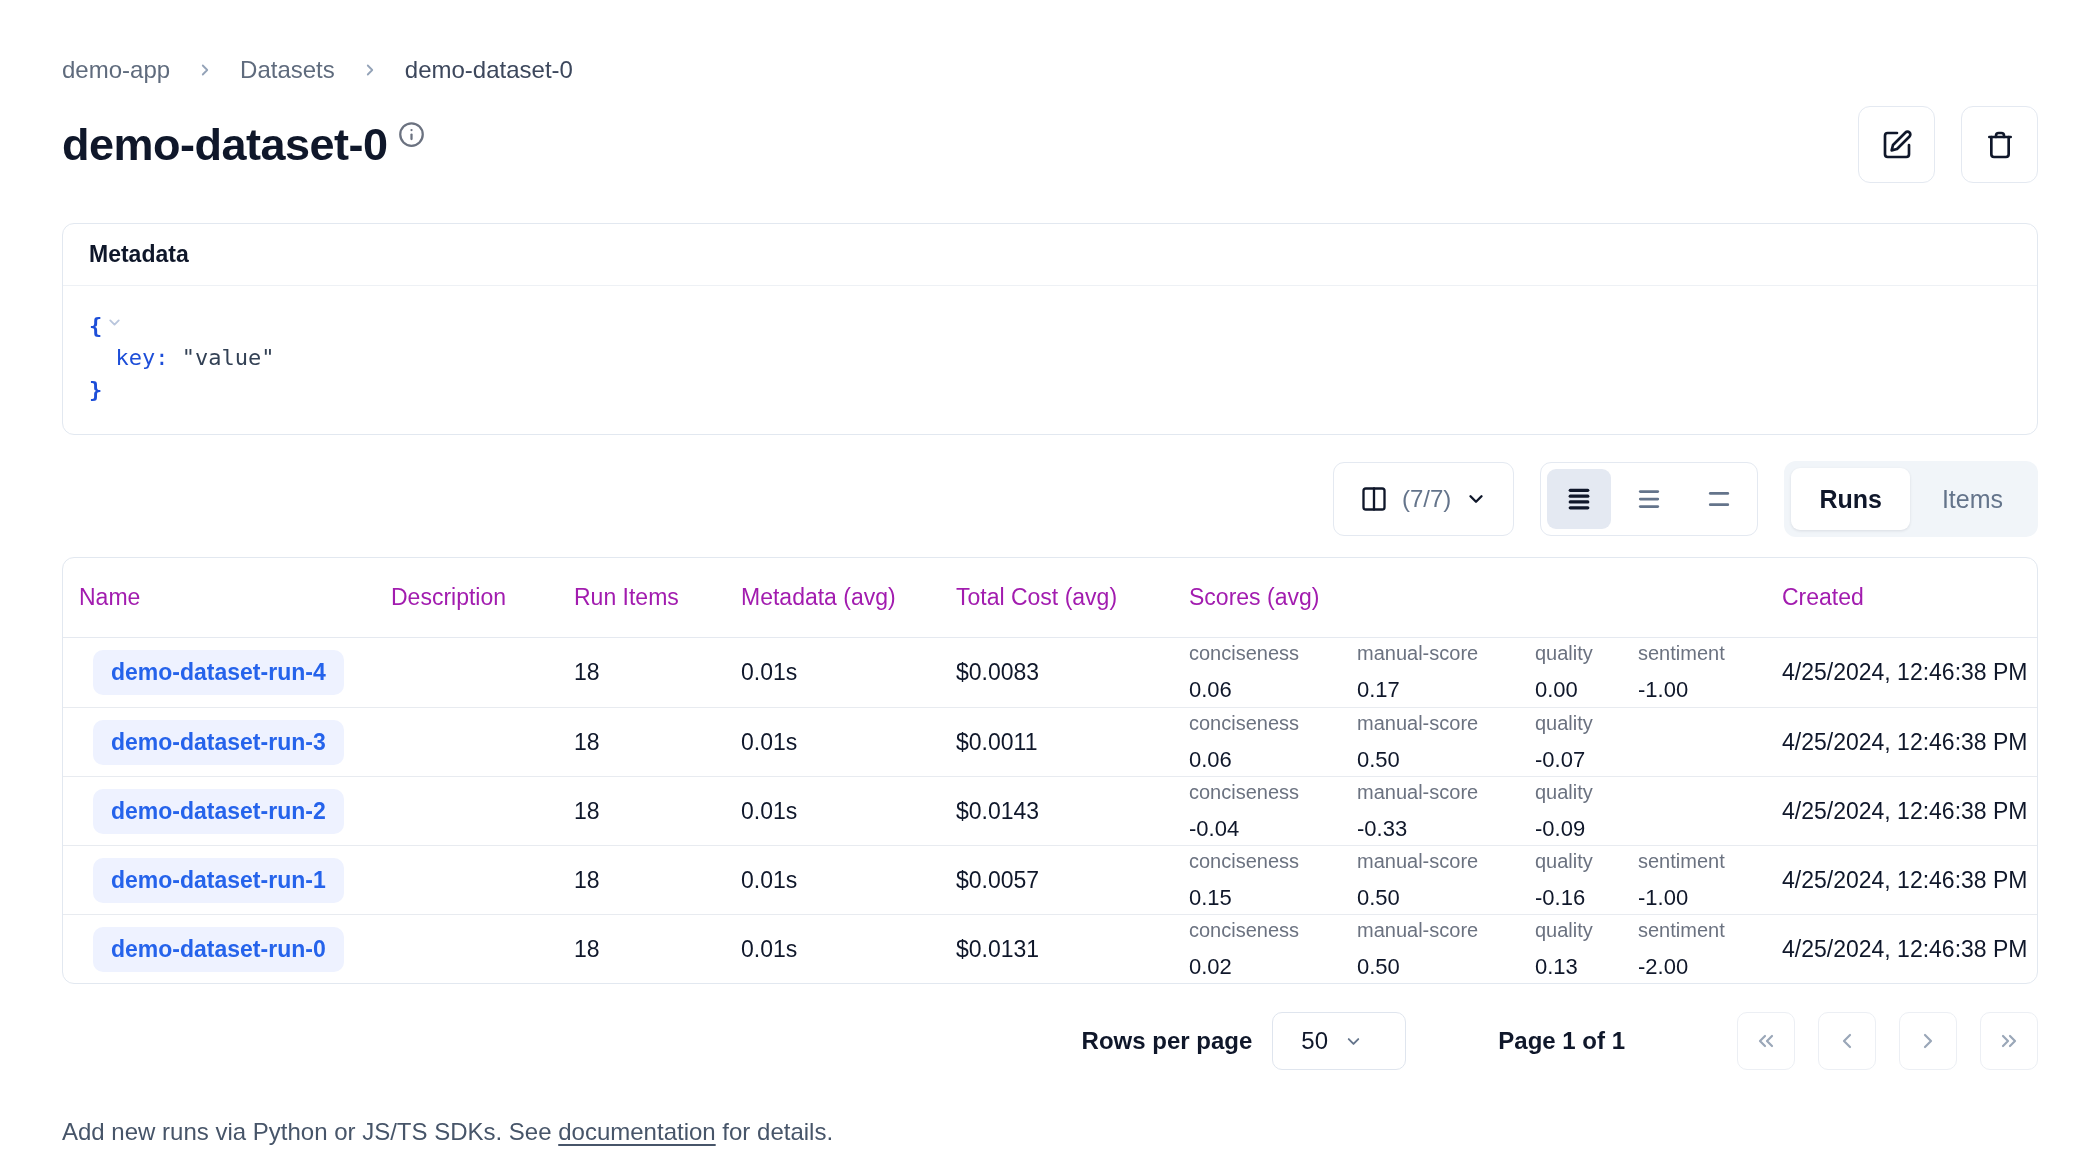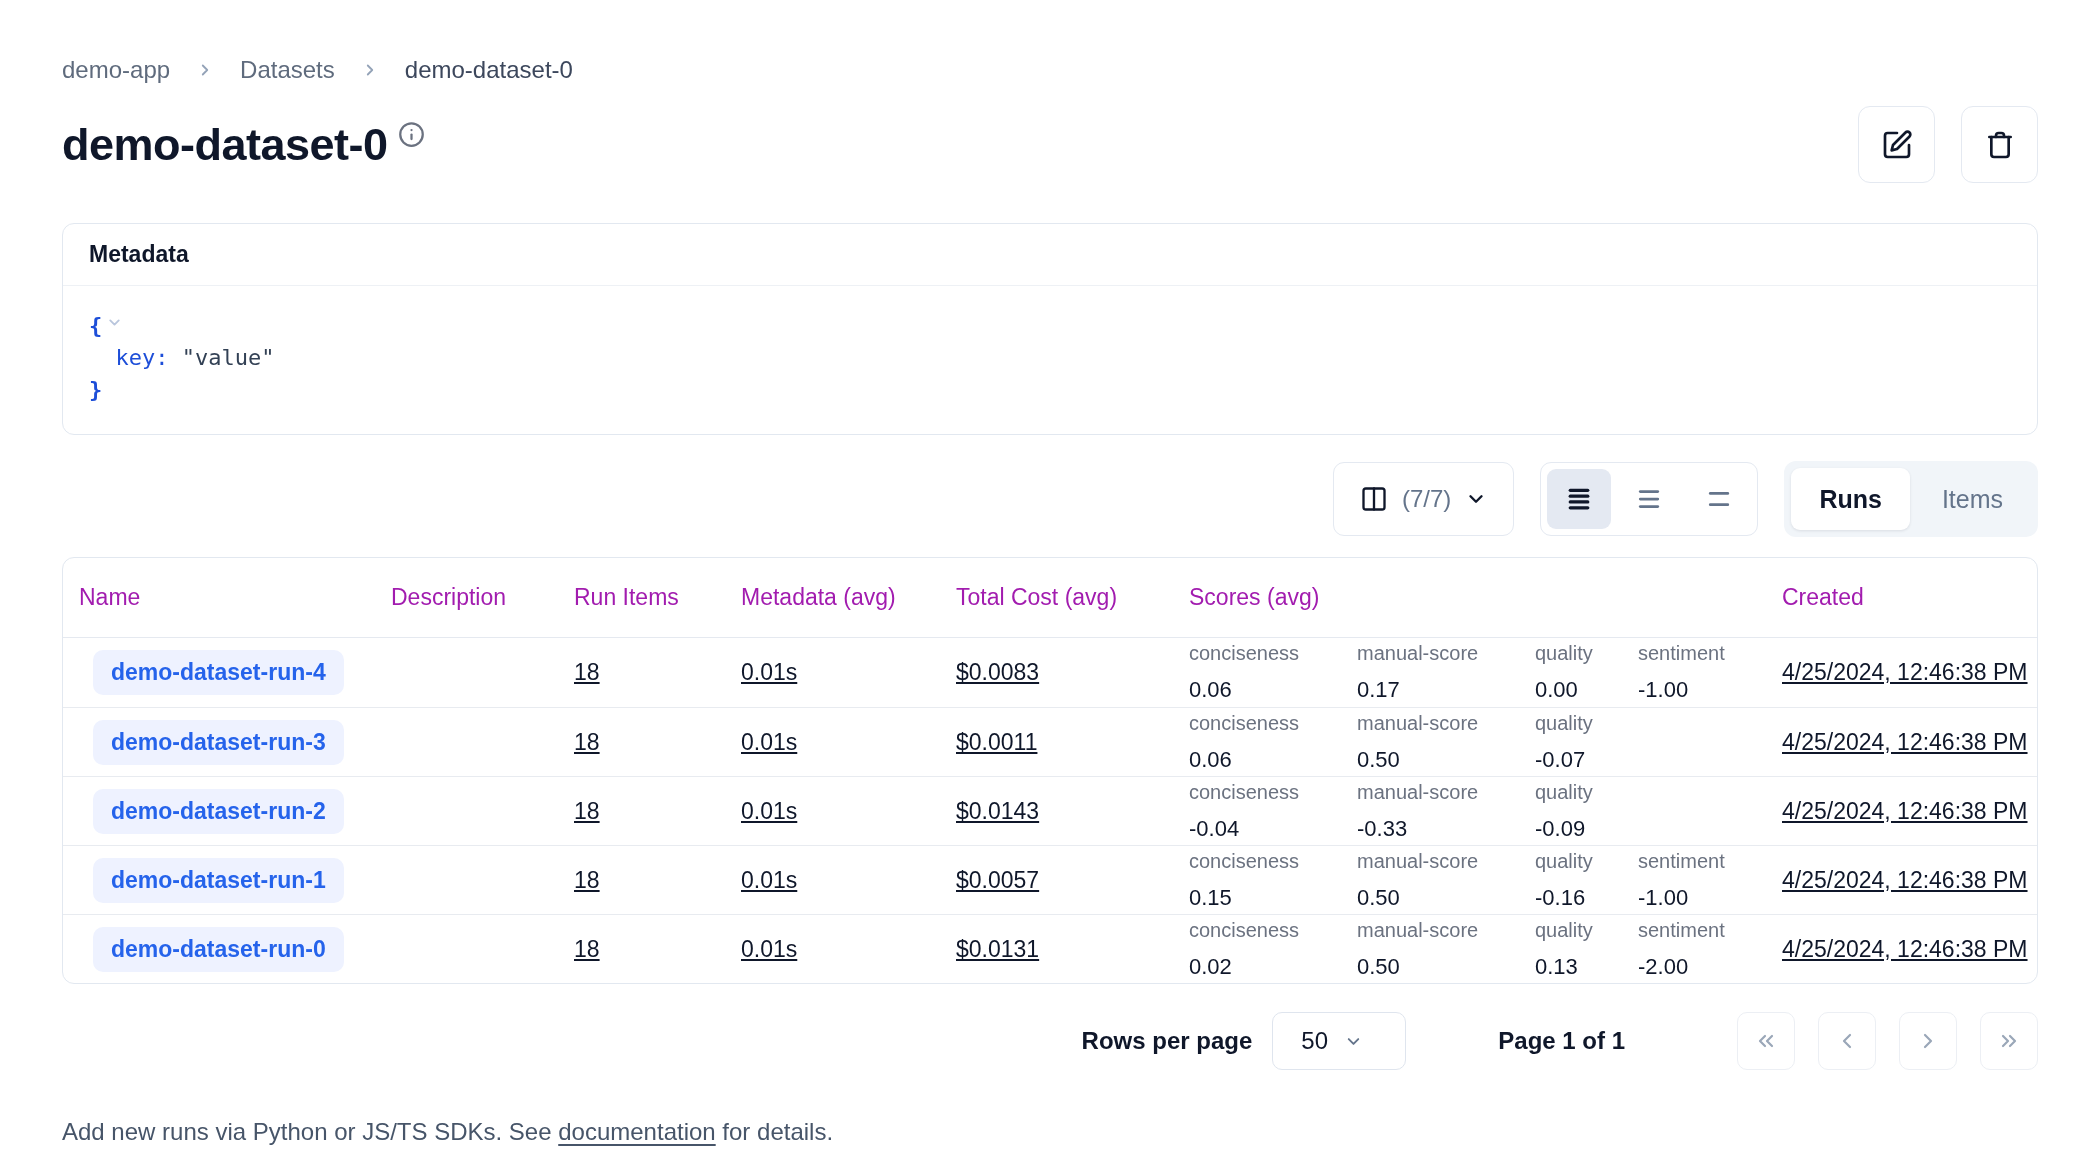--- a/index.html
+++ b/index.html
@@ -49,21 +49,21 @@
   .tab.active { background: #ffffff; color: #0f172a; font-weight: 600; box-shadow: 0 1px 3px rgba(15,23,42,0.10); }
 
   
   .table-card { margin-top: 20px; border: 1.5px solid #e2e8f0; border-radius: 12px; overflow: hidden; background: #fff; }
   .tgrid { display: grid; grid-template-columns: 328px 183px 167px 215px 223px 589px minmax(0,1fr); align-items: center; }
   .thead { height: 80px; border-bottom: 1.5px solid #e5e9f0; }
   .th { font-size: 23px; font-weight: 400; color: #a21caf; white-space: nowrap; overflow: hidden; }
   .th:first-child { padding-left: 16px; }
   .trow { height: 69px; border-top: 1px solid #e8ebf0; cursor: pointer; }
   .trow:first-child { border-top: none; }
-  .td { font-size: 23px; color: #0f172a; white-space: nowrap; overflow: hidden; text-decoration: underline; }
+  .td { font-size: 23px; color: #0f172a; white-space: nowrap; overflow: hidden; }
   .td.name-cell { padding-left: 16px; }
   .name-pill { display: inline-block; margin-left: 14px; padding: 9px 18px; background: #eef2ff;
                border-radius: 10px; color: #2563eb; font-weight: 600; font-size: 23px; cursor: pointer; }
   .scores-cell { display: grid; grid-template-columns: 168px 178px 103px auto; padding-left: 10px; align-self: center; }
   .score { display: flex; flex-direction: column; gap: 13px; padding-right: 10px; }
   .score-label { font-size: 20px; color: #6b7280; line-height: 1.1; }
   .score-value { font-size: 22px; color: #0f172a; line-height: 1.15; }
   .created-cell { padding-left: 14px; }
 
   

